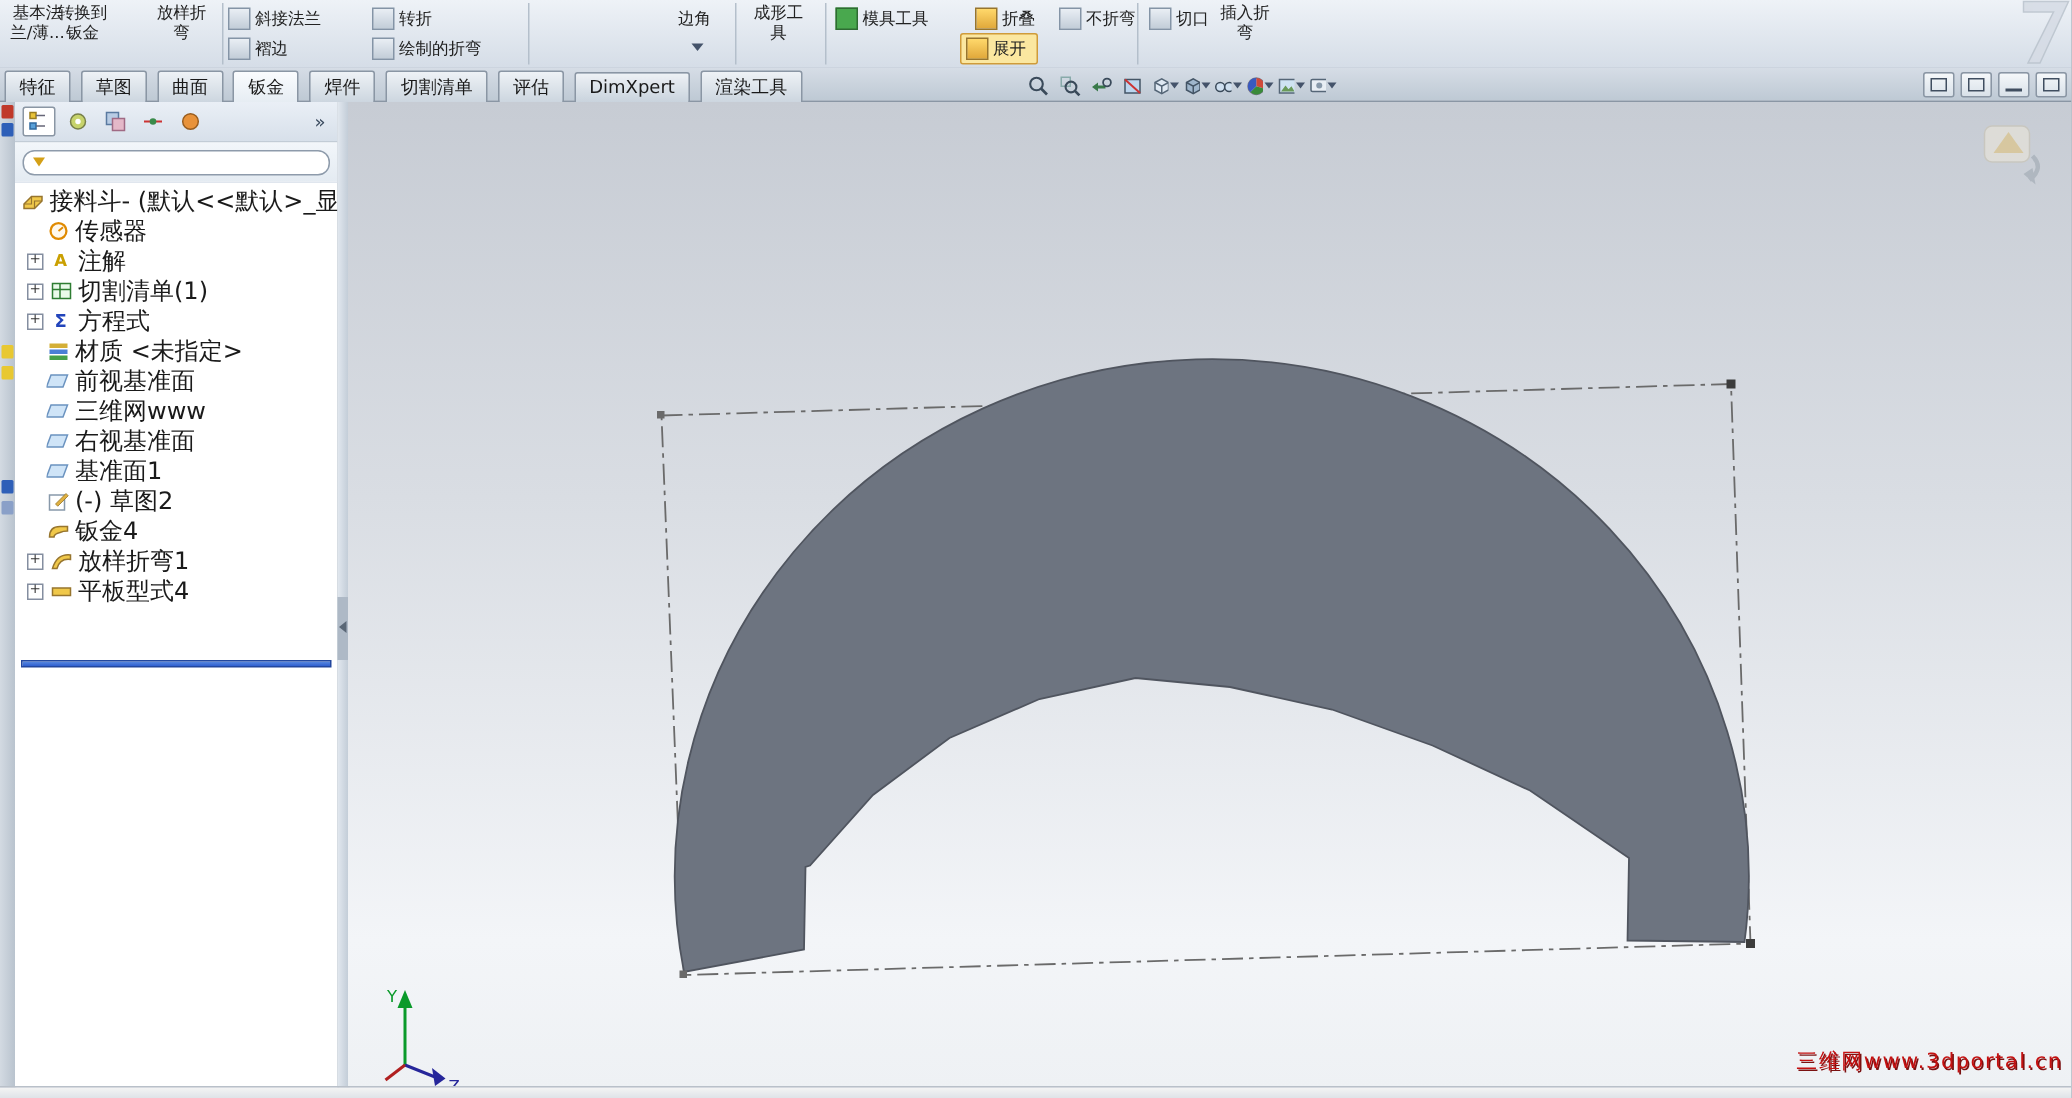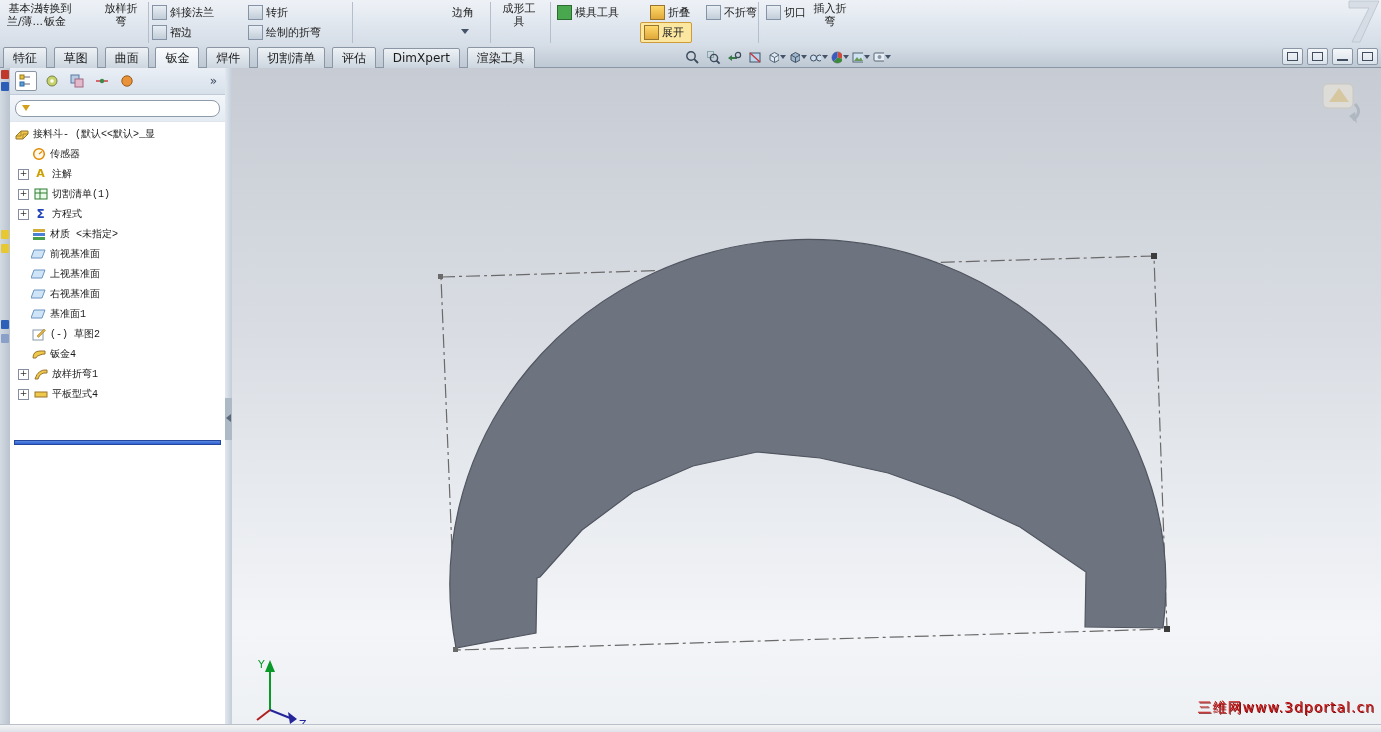--- a/index.html
+++ b/index.html
@@ -86,21 +86,21 @@
   .tree{padding-top:2px;}
   .trow{height:20px;display:flex;align-items:center;white-space:nowrap;overflow:hidden;}
   .trow.root{padding-left:4px;}
   .trow.child{padding-left:8px;}
   .expand{width:9px;height:9px;border:1px solid #848ea0;background:#fff;flex:none;
           font-size:9px;line-height:7px;text-align:center;color:#333;margin-right:4px;}
   .expand-spacer{width:13px;flex:none;}
   .tic{width:15px;height:15px;flex:none;margin-right:4px;display:flex;align-items:center;justify-content:center;}
   .glyph-a{color:#caa002;font-weight:bold;font-size:11px;line-height:14px;}
   .glyph-sigma{color:#2244bb;font-weight:bold;font-size:12px;line-height:14px;}
-  .tlabel{font-size:10px;font-family:Liberation Mono, monospace;}
+  .tlabel{font-size:16px;}
   .rollback{position:absolute;left:4px;right:4px;top:372px;height:3px;
             background:linear-gradient(#5a8ae0,#2f5fd0);border:1px solid #23479e;}
 
   
   .splitter{position:absolute;left:225px;top:68px;width:7px;bottom:7px;
             background:linear-gradient(90deg,#e2e8ef,#c3cdd8);border-right:1px solid #9aa5b2;}
   .sphandle{position:absolute;left:0;top:330px;width:7px;height:42px;background:#aeb9c6;}
   .sphandle::after{content:"";position:absolute;left:1px;top:16px;width:0;height:0;
                    border-top:4px solid transparent;border-bottom:4px solid transparent;
                    border-right:5px solid #5a6776;}
@@ -413,21 +413,21 @@
         <span class="tlabel">前视基准面</span>
       </div>
 
       <div class="trow child">
         <span class="expand-spacer"></span>
         <span class="tic">
           <svg width="15" height="12">
               <polygon points="3,2 14,2 11,10 0,10" fill="#cfe4f7" stroke="#6b93c0"></polygon>
             </svg>
         </span>
-        <span class="tlabel">上视基准面</span>
+        <span class="tlabel">三维网www</span>
       </div>
 
       <div class="trow child">
         <span class="expand-spacer"></span>
         <span class="tic">
           <svg width="15" height="12">
               <polygon points="3,2 14,2 11,10 0,10" fill="#cfe4f7" stroke="#6b93c0"></polygon>
             </svg>
         </span>
         <span class="tlabel">右视基准面</span>

